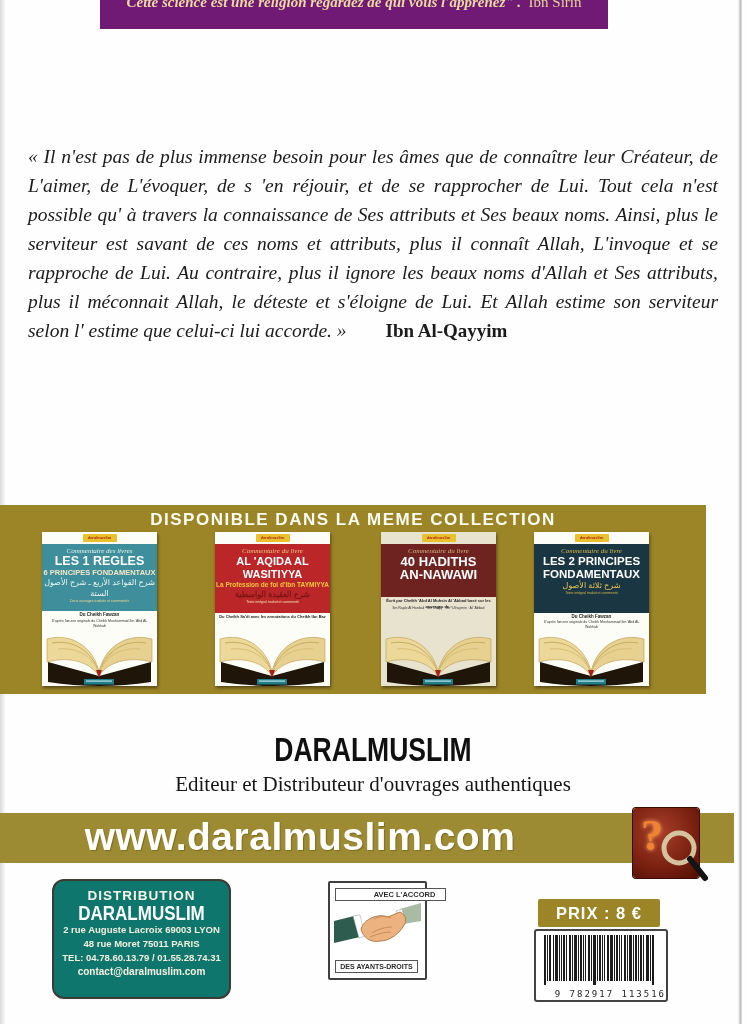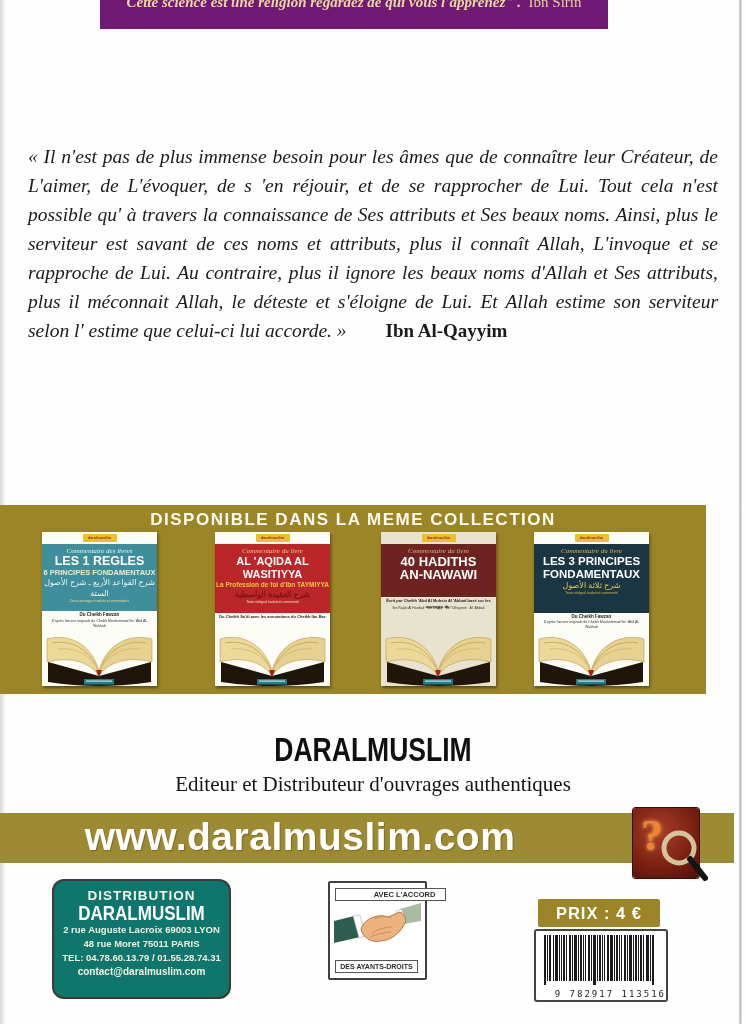--- a/index.html
+++ b/index.html
@@ -216,21 +216,21 @@
         <path d="M54,44 L57,52 L60,44 Z" fill="#a32219"></path>
         <rect x="42" y="53" width="30" height="5.5" fill="#1f7e8a"></rect>
         <rect x="44" y="54.5" width="26" height="1.2" fill="#bfe6ea"></rect>
       </svg>
     </div>
 
     <div class="book" id="book4">
       <div class="tag">daralmuslim</div>
       <div class="bhead">
         <div class="bscript">Commentaire du livre</div>
-        <div class="btitle">LES 3 PRINCIPES</div>
+        <div class="btitle">LES 2 PRINCIPES</div>
         <div class="btitle2">FONDAMENTAUX</div>
         <div class="barabic">شرح ثلاثة الأصول</div>
         <div class="bnote">Texte intégral traduit et commenté</div>
       </div>
       <div class="bauthor">Du Cheikh Fawzan</div>
       <div class="bfoot">D'après l'œuvre originale du Cheikh Mouhammad Ibn 'Abd Al-Wahhab</div>
       <svg class="bphoto" width="115" height="60" viewBox="0 0 115 60">
         <path d="M6,36 L57,50 L109,36 L109,56 Q57,64 6,56 Z" fill="#201509"></path>
         <path d="M57,46 C52,22 30,6 5,13 L5,36 C28,30 48,36 57,50 Z" fill="#ecd999" stroke="#b89a52" stroke-width="0.6"></path>
         <path d="M57,46 C50,26 32,13 10,17" fill="none" stroke="#c9ad62" stroke-width="1"></path>
@@ -277,21 +277,21 @@
       <polygon points="66,6 87,0 87,18 70,21" fill="#a9bba2"></polygon>
       <polygon points="62,8 68,6 72,20 66,22" fill="#ffffff" stroke="#999" stroke-width="0.5"></polygon>
       <path d="M27,26 C30,16 44,10 54,14 L66,9 C72,12 73,18 70,22 C66,30 56,38 46,38 C36,40 29,34 27,26 Z" fill="#ecb381" stroke="#b07c48" stroke-width="1"></path>
       <path d="M38,30 C44,26 52,24 58,24" fill="none" stroke="#c98c55" stroke-width="1"></path>
       <path d="M36,34 C43,31 51,29 57,29" fill="none" stroke="#c98c55" stroke-width="1"></path>
       <path d="M40,16 C46,13 52,13 57,15" fill="none" stroke="#c98c55" stroke-width="1"></path>
     </svg>
     <div class="accord-label" id="accord-bottom">DES AYANTS-DROITS</div>
   </div>
 
-  <div id="price-box" class="abs">PRIX : 4 €</div>
+  <div id="price-box" class="abs">PRIX : 8 €</div>
   <div id="barcode-box" class="abs">
     <svg width="126" height="50" viewBox="0 0 126 50" style="position:absolute;left:0;top:4px;">
       <g fill="#1c1c1c">
         <rect x="8" y="0" width="2" height="50"></rect>
           <rect x="11" y="0" width="1" height="46"></rect>
         <rect x="13" y="0" width="2" height="46"></rect>
           <rect x="17" y="0" width="1" height="46"></rect>
         <rect x="19" y="0" width="3" height="46"></rect>
           <rect x="23" y="0" width="1" height="46"></rect>
         <rect x="25" y="0" width="1" height="46"></rect>

